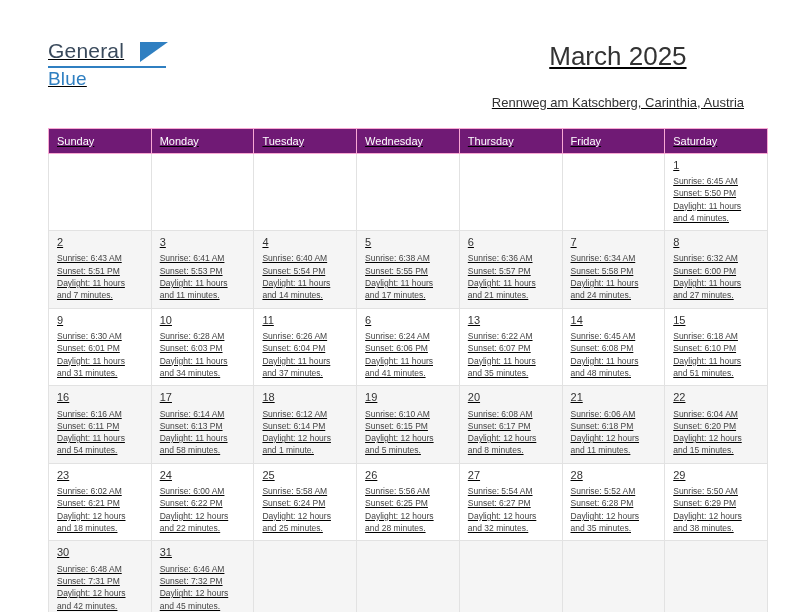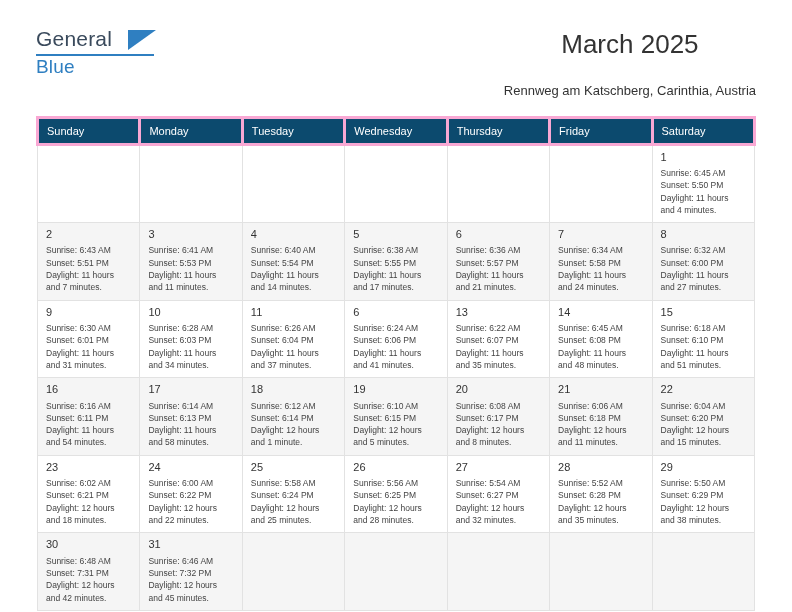--- a/index.html
+++ b/index.html
@@ -8,21 +8,22 @@
     padding: 0;
     width: 792px;
     height: 612px;
     background: #ffffff;
     font-family: "Liberation Sans", sans-serif;
   }
   .page {
     position: relative;
     width: 792px;
     height: 464px;
-    padding: 0;
+    padding: 12px;
+    text-decoration: underline;
   }
   .header {
     display: flex;
     align-items: flex-start;
     justify-content: space-between;
     padding: 28px 36px 0 36px;
   }
   .logo {
     width: 120px;
     position: relative;
@@ -75,27 +76,27 @@
   }
   .cal-wrap {
     padding: 18px 36px 0 36px;
   }
   table.calendar {
     width: 720px;
     border-collapse: collapse;
     table-layout: fixed;
   }
   table.calendar th {
-    background: #0c4a6e;
+    background: #701a75;
     color: #ffffff;
     font-size: 11px;
     font-weight: normal;
     text-align: left;
     padding: 6px 8px;
-    border: 3px solid #f9a8d4;
+    border: 1px solid #f9a8d4;
     height: 22px;
   }
   table.calendar td {
     border: 1px solid #e2e2e2;
     vertical-align: top;
     padding: 4px 8px 6px 8px;
     height: 72px;
     width: 102.8px;
   }
   tr.rowA td { background: #ffffff; }

